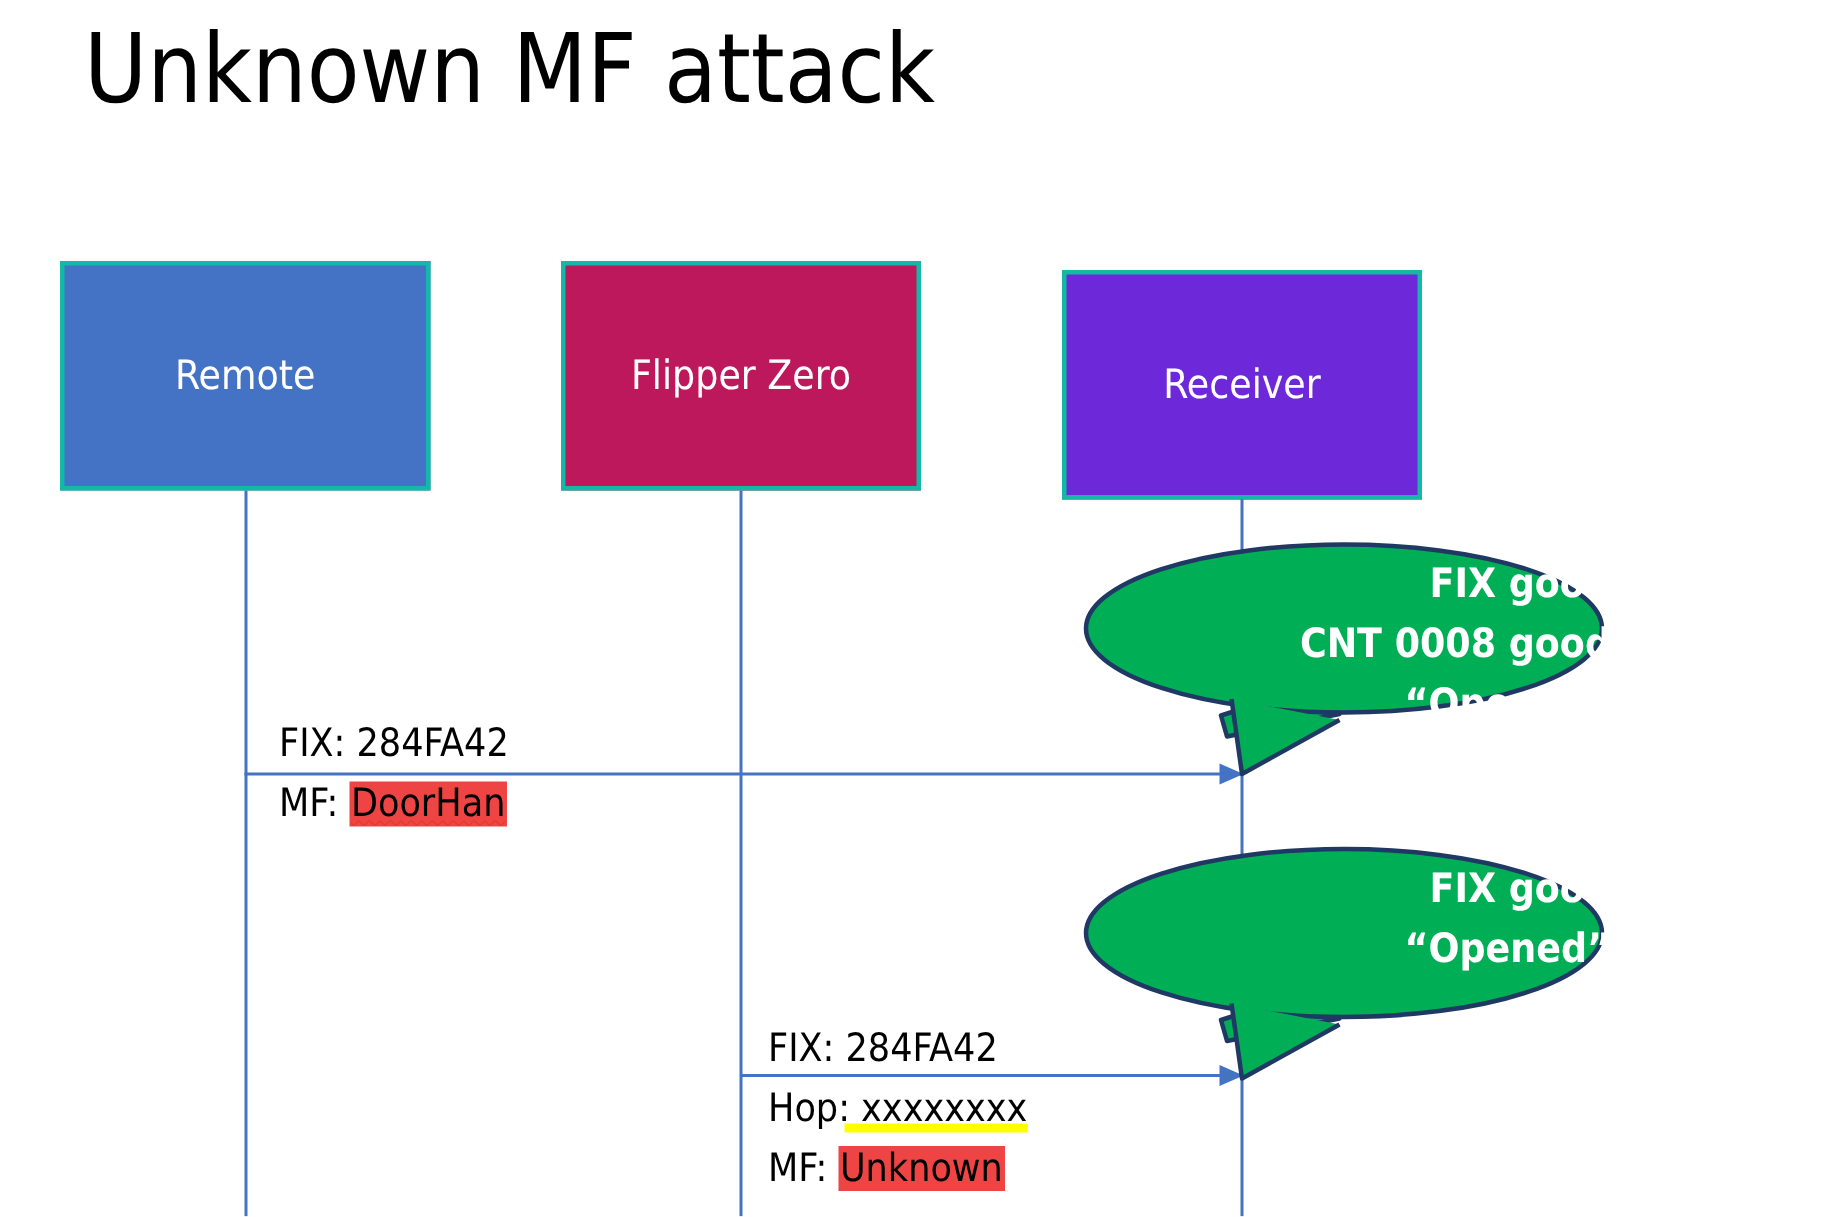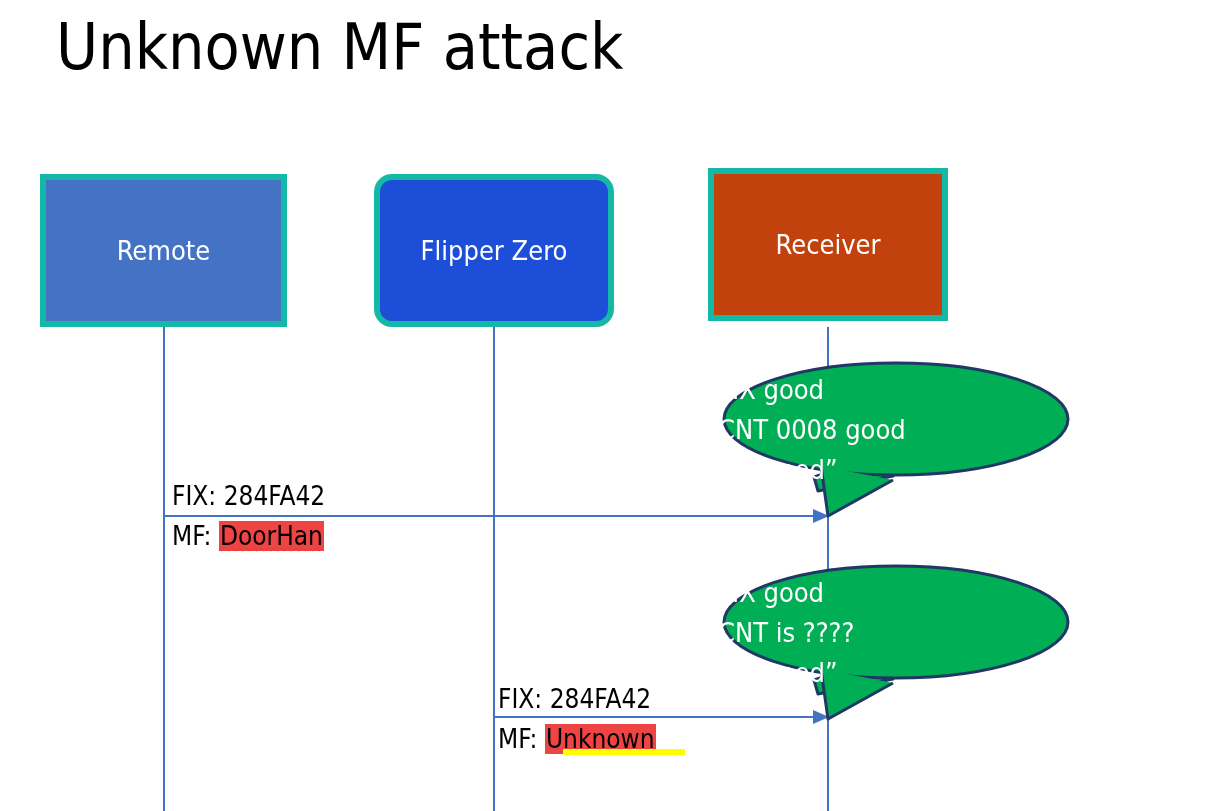--- a/index.html
+++ b/index.html
@@ -37,21 +37,21 @@
   
   .lifeline {
     position: absolute;
     width: 2px;
     background: #4472C4;
   }
 
   
   .actor-box {
     position: absolute;
-    border: 6px solid #14b8a6;
+    border: 3px solid #14b8a6;
     box-sizing: border-box;
     display: flex;
     align-items: center;
     justify-content: center;
   }
   .actor-label {
     color: #ffffff;
     font-size: 27px;
     line-height: 32px;
     font-weight: 400;
@@ -59,26 +59,25 @@
     font-stretch: condensed;
     text-align: center;
     user-select: none;
   }
   #box-remote {
     left: 40px; top: 174px; width: 247px; height: 153px;
     background: #4472C4;
   }
   #box-flipper {
     left: 374px; top: 174px; width: 240px; height: 153px;
-    background: #1d4ed8;
-    border-radius: 18px;
+    background: #be185d;
   }
   #box-receiver {
-    left: 708px; top: 168px; width: 240px; height: 153px;
-    background: #c2410c;
+    left: 708px; top: 180px; width: 240px; height: 153px;
+    background: #6d28d9;
   }
 
   
   .msg-arrow {
     position: absolute;
     height: 2px;
     background: #4472C4;
   }
   .msg-arrow::after {
     content: "";
@@ -95,21 +94,21 @@
   .msg-text {
     position: absolute;
     font-size: 26px;
     line-height: 40px;
     color: #000000;
     font-family: "DejaVu Sans Condensed", "Liberation Sans Narrow", "Liberation Sans", sans-serif;
     font-stretch: condensed;
     white-space: nowrap;
     user-select: none;
   }
-  .msg-line { display: block; }
+  .msg-line { display: block; margin-left: 14px; }
   .hl {
     background: #ef4444;
     padding: 0 1px;
   }
   .squiggle {
     text-decoration: underline;
     text-decoration-style: wavy;
     text-decoration-color: #E03C31;
     text-decoration-thickness: 1px;
     text-underline-offset: 2px;
@@ -120,28 +119,29 @@
     height: 6px;
   }
 
   
   .balloon { position: absolute; }
   .balloon svg { display: block; overflow: visible; }
   .balloon-text {
     position: absolute;
     left: 0;
     width: 100%;
-    text-align: left;
+    text-align: right;
     color: #ffffff;
     font-size: 27px;
     line-height: 40px;
     font-family: "DejaVu Sans Condensed", "Liberation Sans Narrow", "Liberation Sans", sans-serif;
     font-stretch: condensed;
     user-select: none;
     pointer-events: none;
+    font-weight: bold;
   }
   .balloon-text span { display: block; white-space: nowrap; }
   #balloon-1 { left: 718px; top: 358px; width: 356px; height: 163px; }
   #balloon-1 .balloon-text { top: 12px; }
   #balloon-2 { left: 718px; top: 561px; width: 356px; height: 163px; }
   #balloon-2 .balloon-text { top: 12px; }
 </style>
 </head>
 <body>
 
@@ -165,20 +165,21 @@
 
   <div class="msg-arrow" style="left:163px; top:515px; width:665px;"></div>
   <div class="msg-text" style="left:172px; top:476px;">
     <span class="msg-line"><span>FIX: </span><span>284FA42</span></span>
     <span class="msg-line"><span>MF: </span><span class="hl squiggle">DoorHan</span></span>
   </div>
 
   <div class="msg-arrow" style="left:494px; top:716px; width:334px;"></div>
   <div class="msg-text" style="left:498px; top:679px;">
     <span class="msg-line"><span>FIX: </span><span>284FA42</span></span>
+    <span class="msg-line"><span>Hop: </span><span class="squiggle">xxxxxxxx</span></span>
     <span class="msg-line"><span>MF: </span><span class="hl">Unknown</span></span>
   </div>
 
   <div class="hl-strip" style="left:563px; top:749px; width:122px;"></div>
 
   <div class="balloon" id="balloon-1">
     <svg width="356" height="165" viewBox="0 0 356 165">
       <path d="M 100 133 L 96 119 L 118 112 L 175 118 Z" fill="#00AE56" stroke="#1F3864" stroke-width="3" stroke-linejoin="round"></path>
       <ellipse cx="178" cy="61" rx="172" ry="56" fill="#00AE56" stroke="#1F3864" stroke-width="3"></ellipse>
       <path d="M 103 108 L 110 158 L 175 122" fill="#00AE56" stroke="#1F3864" stroke-width="3" stroke-linejoin="round"></path>
@@ -191,18 +192,17 @@
   </div>
 
   <div class="balloon" id="balloon-2">
     <svg width="356" height="165" viewBox="0 0 356 165">
       <path d="M 100 133 L 96 119 L 118 112 L 175 118 Z" fill="#00AE56" stroke="#1F3864" stroke-width="3" stroke-linejoin="round"></path>
       <ellipse cx="178" cy="61" rx="172" ry="56" fill="#00AE56" stroke="#1F3864" stroke-width="3"></ellipse>
       <path d="M 103 108 L 110 158 L 175 122" fill="#00AE56" stroke="#1F3864" stroke-width="3" stroke-linejoin="round"></path>
     </svg>
     <div class="balloon-text">
       <span>FIX good</span>
-      <span>CNT is ????</span>
       <span>“Opened”</span>
     </div>
   </div>
 
 </div>
 
 </body></html>

